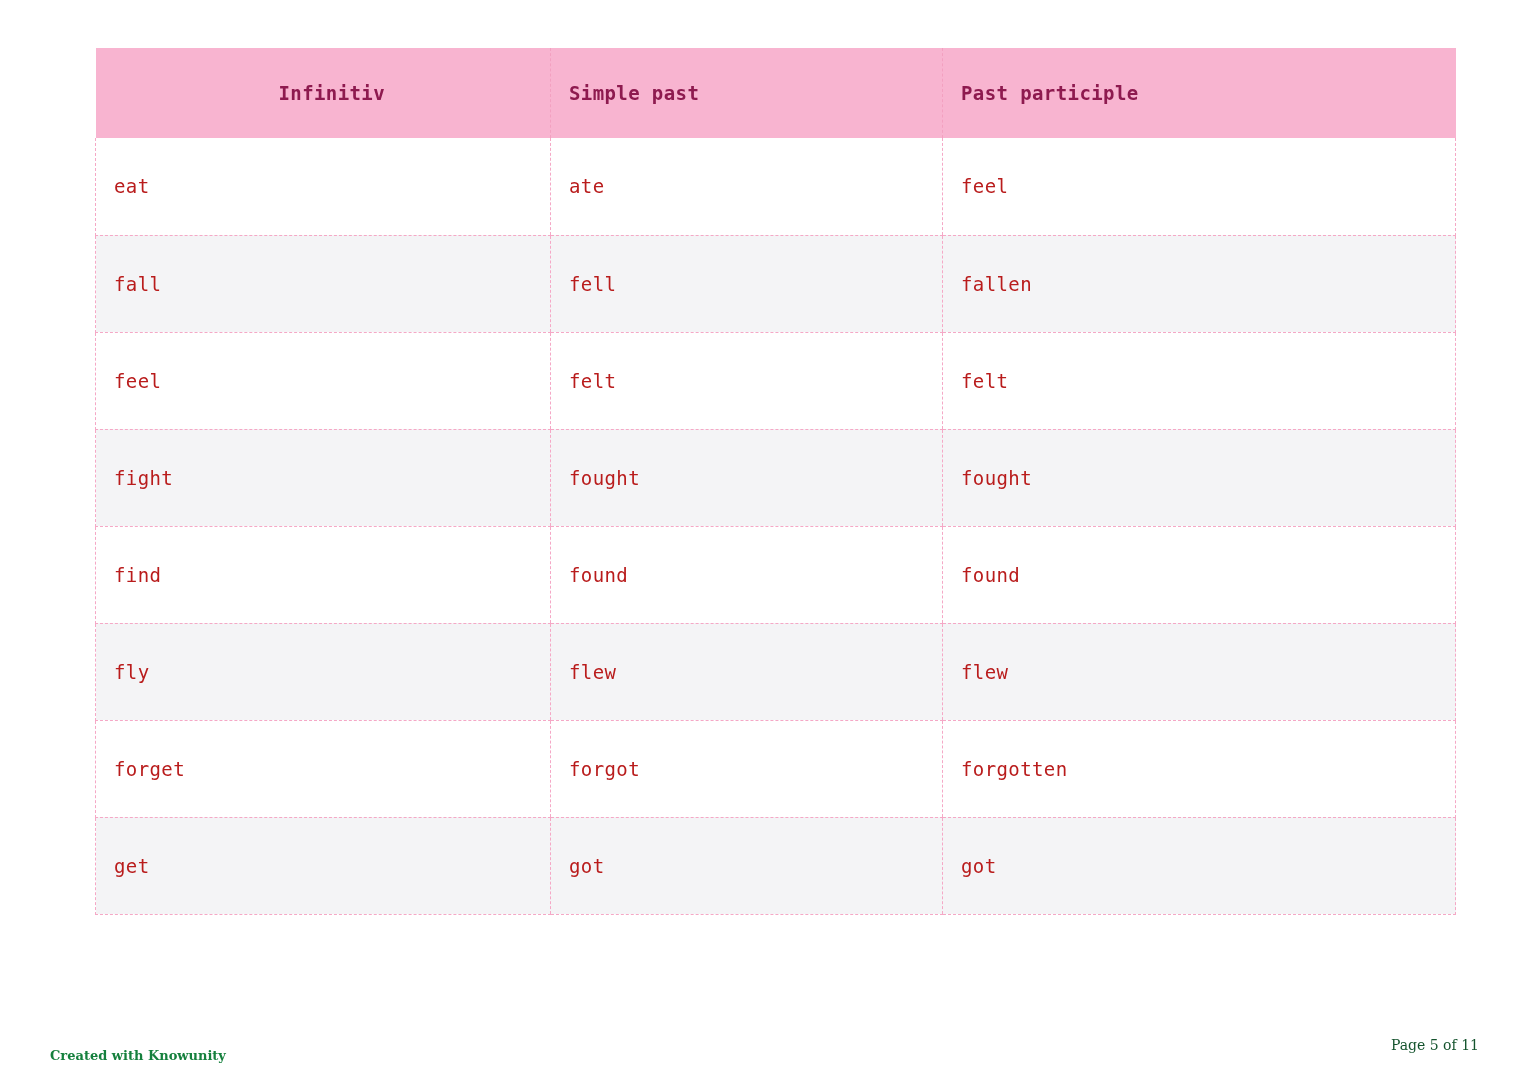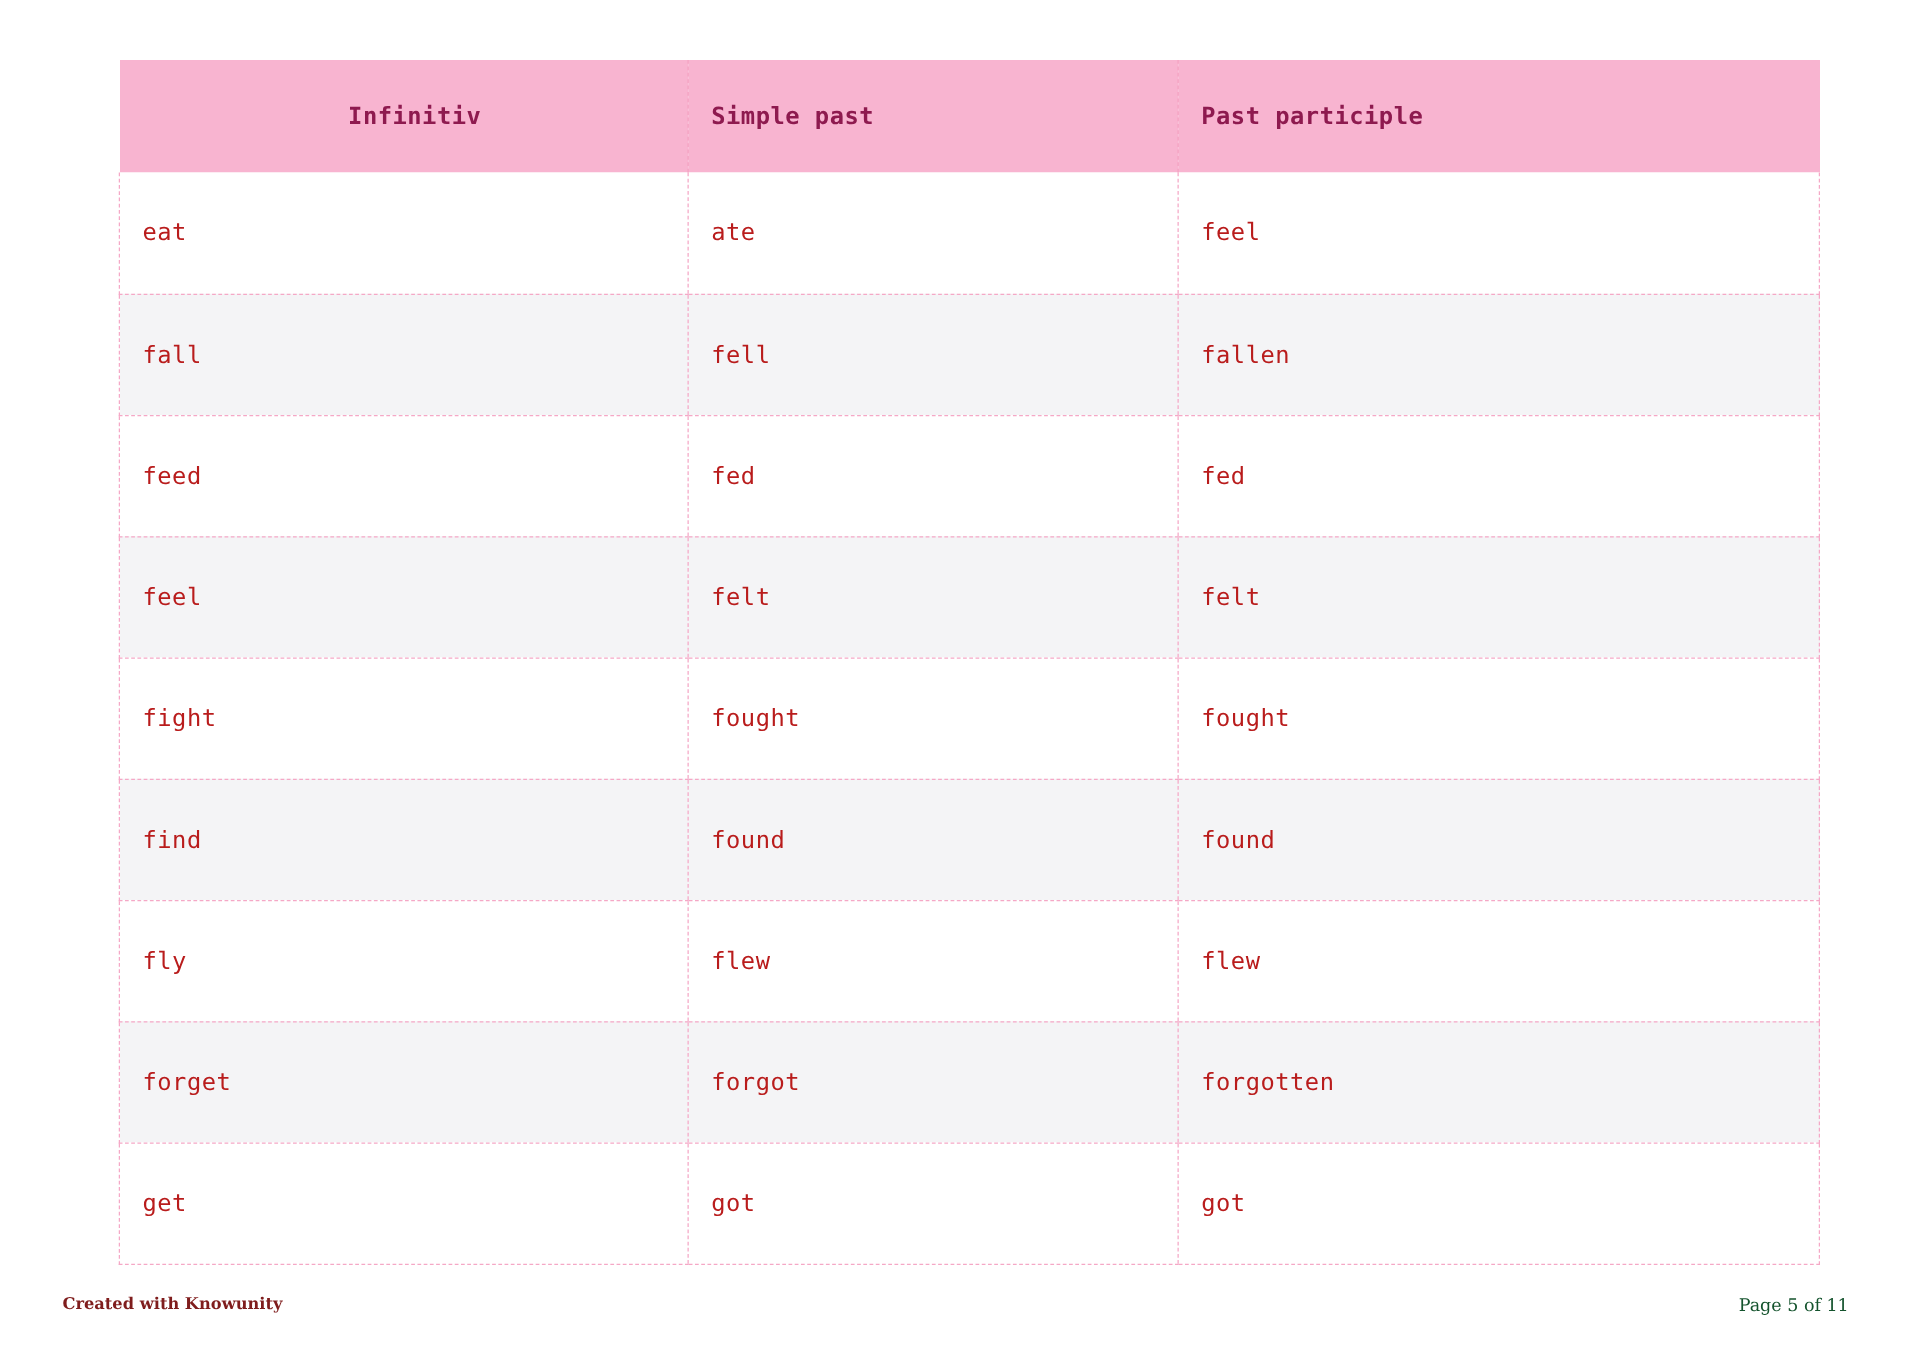--- a/index.html
+++ b/index.html
@@ -69,25 +69,25 @@
   .footer {
     position: absolute;
     left: 0;
     right: 0;
     bottom: 14px;
     height: 30px;
   }
   .footer-left {
     position: absolute;
     left: 50px;
-    top: 0;
+    top: 12px;
     font-family: "DejaVu Serif", serif;
     font-weight: bold;
     font-size: 13px;
-    color: #7f1d1d;
+    color: #15803d;
   }
   .footer-right {
     position: absolute;
     right: 48px;
     top: 1px;
     font-family: "DejaVu Serif", serif;
     font-size: 14px;
     color: #14532d;
   }
 </style>
@@ -108,25 +108,20 @@
       <tbody>
         <tr>
           <td>eat</td>
           <td>ate</td>
           <td>feel</td>
         </tr>
         <tr>
           <td>fall</td>
           <td>fell</td>
           <td>fallen</td>
-        </tr>
-        <tr>
-          <td>feed</td>
-          <td>fed</td>
-          <td>fed</td>
         </tr>
         <tr>
           <td>feel</td>
           <td>felt</td>
           <td>felt</td>
         </tr>
         <tr>
           <td>fight</td>
           <td>fought</td>
           <td>fought</td>

